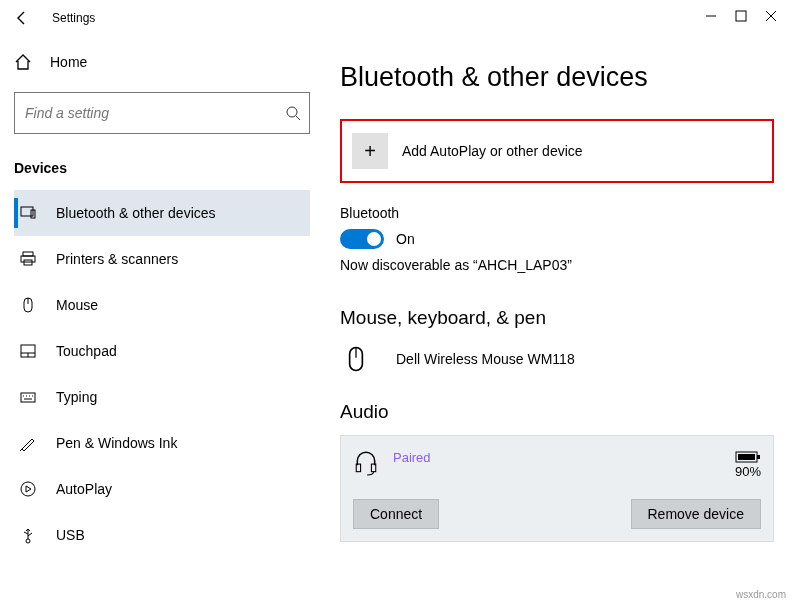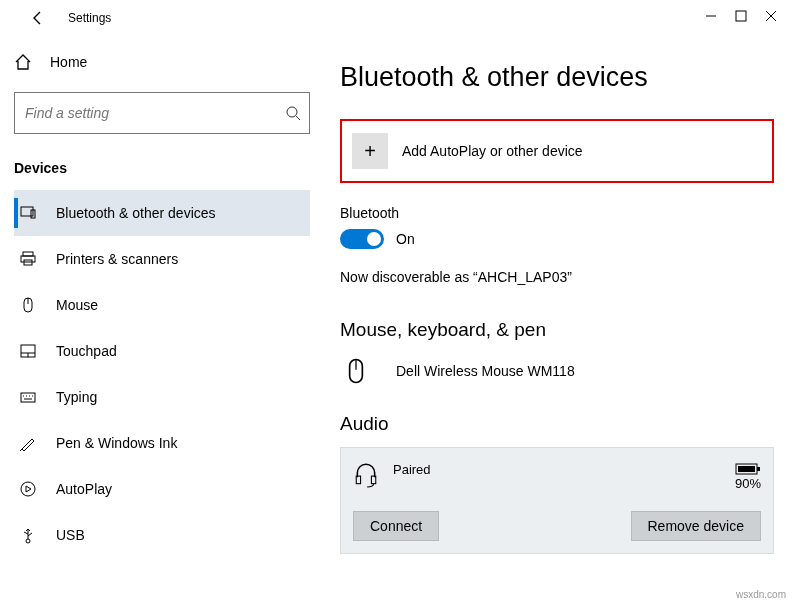--- a/index.html
+++ b/index.html
@@ -1,47 +1,47 @@
 <!DOCTYPE html>
 <html><head>
 <meta charset="utf-8">
 <style>
 * { box-sizing: border-box; margin: 0; padding: 0; font-family: "Segoe UI", Arial, sans-serif; }
 body { width: 794px; height: 606px; background: #fff; overflow: hidden; position: relative; color: #000; }
 .titlebar { height: 32px; display: flex; align-items: center; justify-content: flex-end; padding-right: 8px; }
-.titlebar .left { position: absolute; left: 30px; top: 10px; display: flex; align-items: center; gap: 22px; }
+.titlebar .left { position: absolute; left: 14px; top: 10px; display: flex; align-items: center; gap: 22px; }
 .titlebar .wbtn { width: 30px; height: 30px; display: flex; align-items: center; justify-content: center; }
 .app { display: flex; height: calc(100% - 32px); }
 .sidebar { width: 320px; padding: 12px 10px 0 14px; }
 .home-row { display: flex; align-items: center; gap: 18px; height: 36px; margin-bottom: 12px; font-size: 14px; }
 .search { position: relative; height: 42px; border: 1px solid #777; display: flex; align-items: center; margin-bottom: 26px; }
 .search input { border: none; width: 100%; height: 100%; padding: 0 34px 0 10px; font-size: 14px; background: transparent; outline: none; font-style: italic; }
 .search .sicon { position: absolute; right: 8px; }
 .cat-head { font-size: 14px; font-weight: 600; margin-bottom: 14px; }
 .nav-item { display: flex; align-items: center; gap: 18px; height: 46px; font-size: 14px; padding-left: 4px; position: relative; }
 .nav-item.active { background: #dfe6ee; }
 .nav-item.active::before { content: ""; position: absolute; left: 0; top: 8px; bottom: 8px; width: 4px; background: #0078d4; }
 .nav-item .icn { width: 20px; display: flex; justify-content: center; }
 .main { flex: 1; padding: 30px 20px 10px 20px; overflow: hidden; }
 .page-title { font-size: 27px; font-weight: 300; margin-bottom: 26px; }
 .add-box { border: 2px solid #e40000; display: flex; align-items: center; height: 64px; padding: 10px; margin-bottom: 22px; }
 .add-btn { width: 36px; height: 36px; background: #e1e1e1; display: flex; align-items: center; justify-content: center; margin-right: 14px; font-size: 20px; }
 .add-label { font-size: 14px; }
 .sec-label { font-size: 14px; margin-bottom: 8px; }
-.toggle-row { display: flex; align-items: center; gap: 12px; margin-bottom: 20px; }
+.toggle-row { display: flex; align-items: center; gap: 12px; margin-bottom: 8px; }
 .toggle { width: 44px; height: 20px; border-radius: 10px; background: #0078d4; position: relative; }
 .toggle::after { content: ""; position: absolute; right: 3px; top: 3px; width: 14px; height: 14px; background: #fff; border-radius: 50%; }
 .disc-text { font-size: 14px; margin-bottom: 34px; }
 .h2 { font-size: 19px; margin-bottom: 12px; }
 .dev-row { display: flex; align-items: center; gap: 28px; font-size: 14px; padding: 4px 0 28px 4px; }
 .audio-card { background: #eceff1; border: 1px solid #d9dde0; padding: 14px 12px 12px 12px; }
 .audio-head { display: flex; align-items: flex-start; gap: 14px; }
 .audio-info { flex: 1; }
 .audio-name { font-size: 14px; }
-.audio-status { font-size: 13px; color: #000000; }
+.audio-status { font-size: 13px; color: #8b5cf6; }
 .batt-col { text-align: right; }
 .batt-pct { font-size: 13px; }
 .btn-row { display: flex; justify-content: space-between; gap: 6px; margin-top: 20px; }
 .btn { background: #ccd0d3; border: 1px solid #b7bbbe; height: 30px; padding: 0 16px; font-size: 14px; }
 .watermark { position: absolute; right: 8px; bottom: 6px; font-size: 10px; color: #999; }
 svg { display: block; }
 </style>
 </head>
 <body>
 

